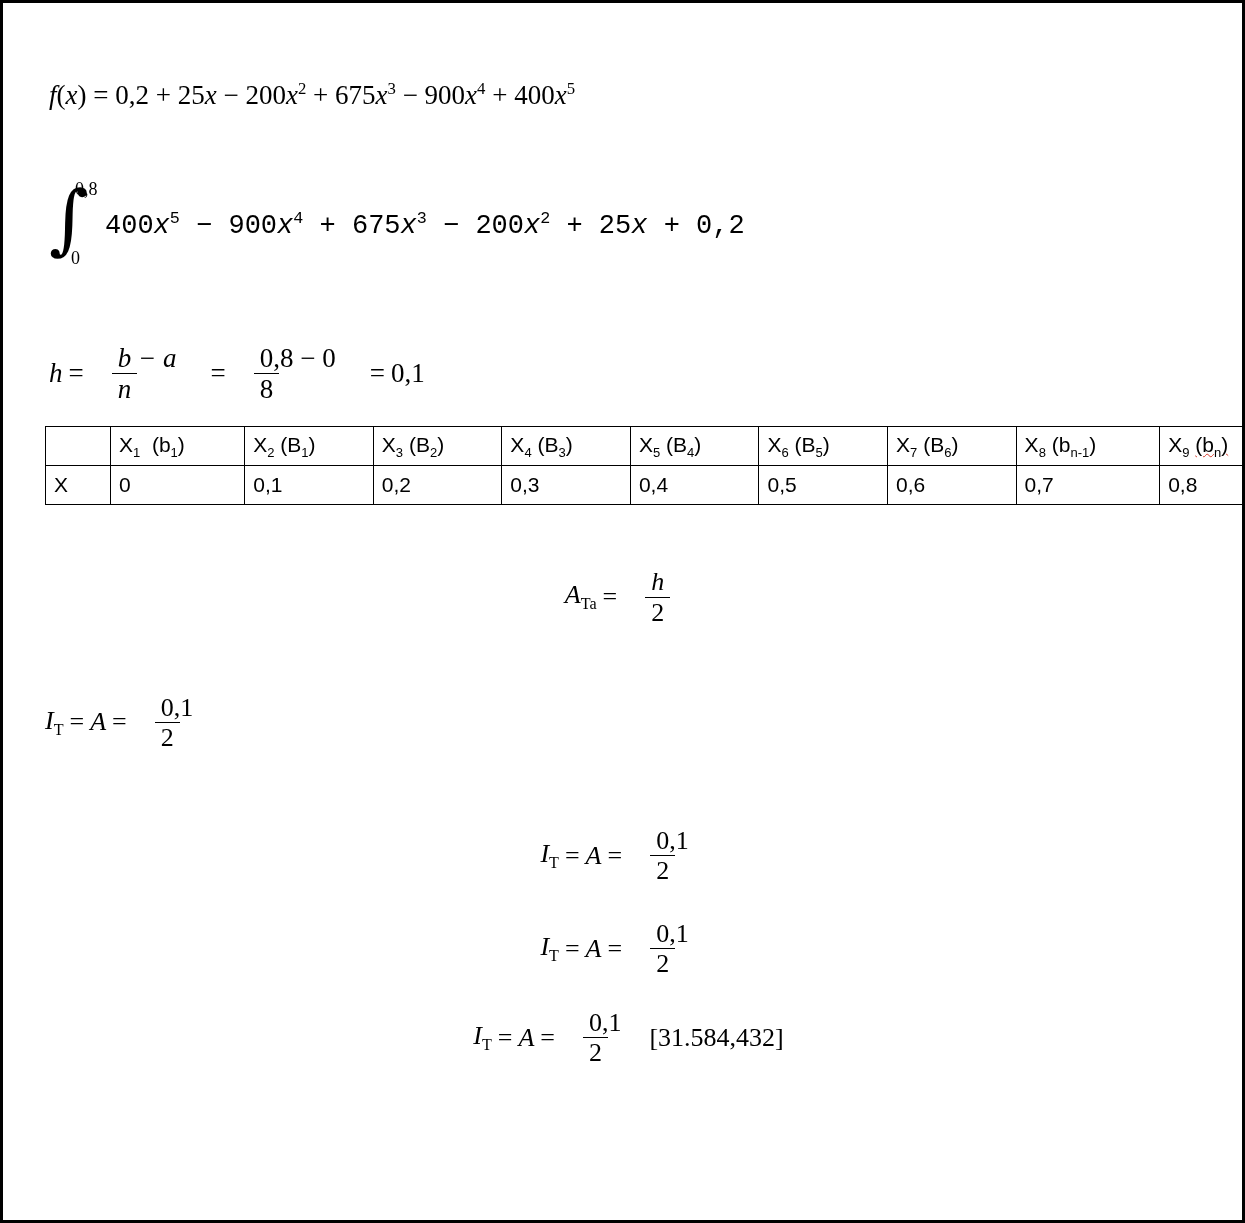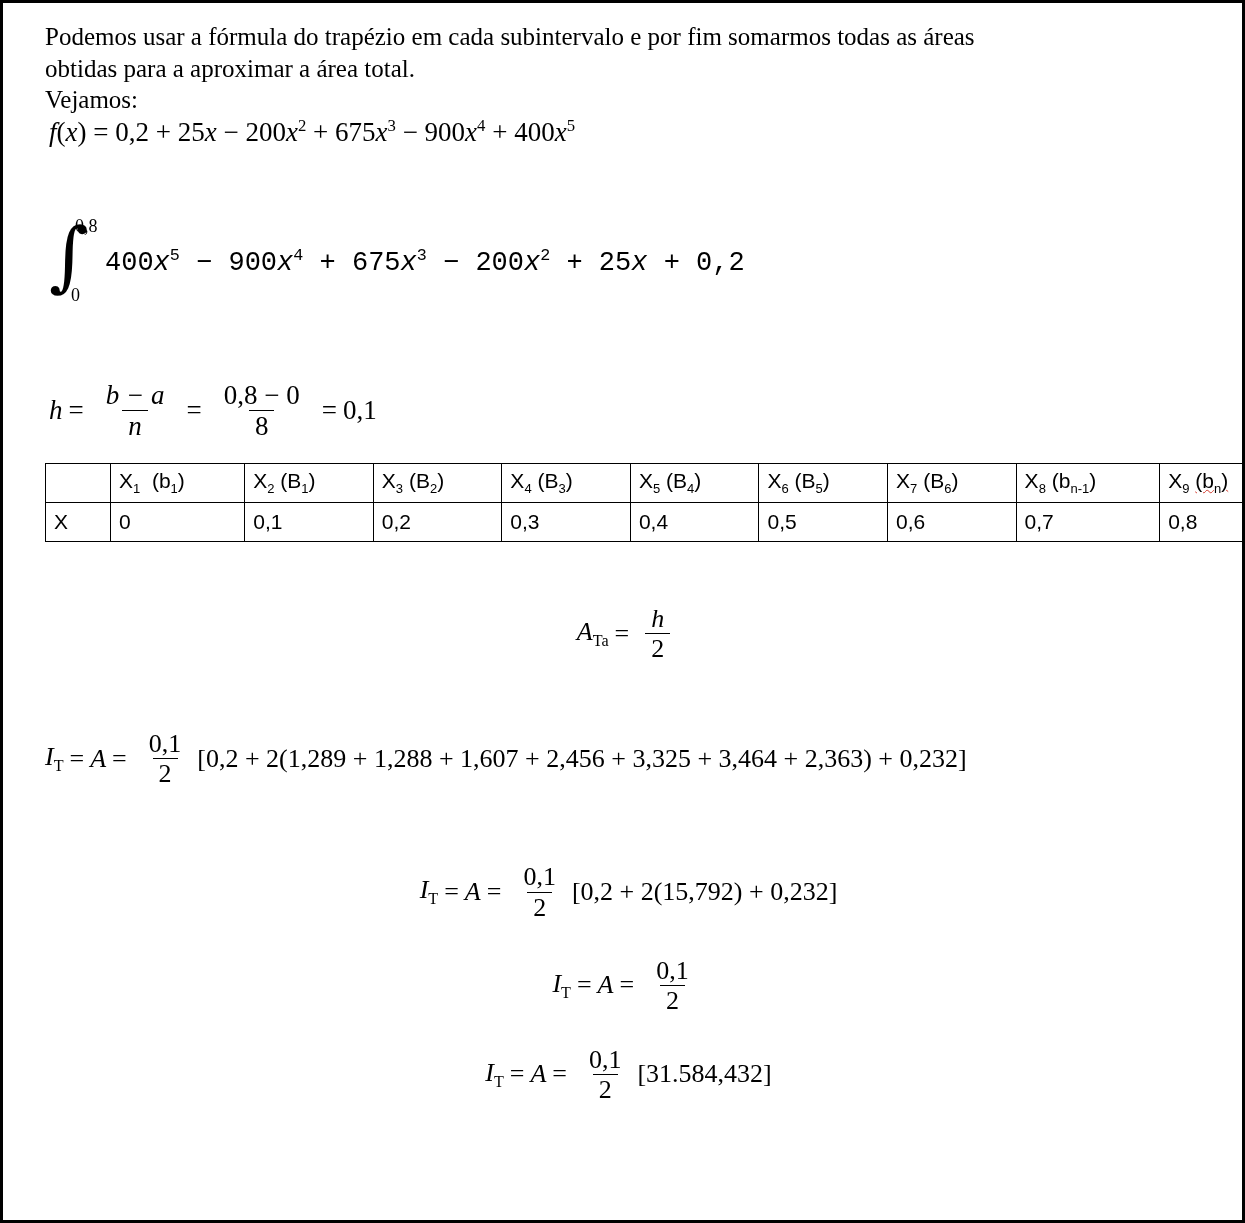--- a/index.html
+++ b/index.html
@@ -33,20 +33,21 @@
   .mathline {
     font-family: "Liberation Serif", serif;
     font-size: 26px;
   }
   .it { font-style: italic; }
   sup.ex { font-size: 0.62em; vertical-align: super; font-style: normal; }
   sub.sb { font-size: 0.62em; vertical-align: sub; font-style: normal; }
 
   
   .fx-line {
+    margin-top: 58px;
     margin-left: 4px;
     font-size: 27px;
   }
 
   
   .int-line {
     margin-top: 72px;
     margin-left: 4px;
     display: flex;
     align-items: center;
@@ -84,23 +85,23 @@
   .h-line {
     margin-top: 76px;
     margin-left: 4px;
     display: flex;
     align-items: center;
     font-size: 27px;
   }
   .frac {
     display: inline-flex;
     flex-direction: column;
-    align-items: center;
+    align-items: flex-start;
     vertical-align: middle;
-    margin: 0 10px;
+    margin: 0 22px;
     line-height: 1.12;
   }
   .frac .num { padding: 0 6px; }
   .frac .den { padding: 0 6px; border-top: 1.6px solid #000; }
   .eq { margin: 0 6px; }
 
   
   table.vals {
     margin-top: 22px;
     border-collapse: collapse;
@@ -133,25 +134,20 @@
   .sp-3 { margin-top: 74px; }
   .sp-5 { margin-top: 34px; }
   .sp-6 { margin-top: 30px; }
 </style>
 </head>
 <body>
 
 <div id="page">
   <div class="content">
 
-    <p class="para">
-      <span class="para-line">Podemos usar a fórmula do trapézio em cada subintervalo e por fim somarmos todas as áreas</span>
-      <span class="para-line">obtidas para a aproximar a área total.</span>
-      <span class="para-line">Vejamos:</span>
-    </p>
 
     <div class="mathline fx-line">
       <span class="it">f</span>(<span class="it">x</span>) = 0,2 + 25<span class="it">x</span> − 200<span class="it">x</span><sup class="ex">2</sup> + 675<span class="it">x</span><sup class="ex">3</sup> − 900<span class="it">x</span><sup class="ex">4</sup> + 400<span class="it">x</span><sup class="ex">5</sup>
     </div>
 
     <div class="mathline int-line">
       <span class="integral">
         <span class="int-glyph">∫</span>
         <span class="int-upper">0,8</span>
         <span class="int-lower">0</span>
@@ -217,33 +213,31 @@
 
     <div class="mathline eqn-row left sp-2">
       <span class="it">I<sub class="sb it">T</sub></span>
       <span class="eq">=</span>
       <span class="it">A</span>
       <span class="eq">=</span>
       <span class="frac">
         <span class="num">0,1</span>
         <span class="den">2</span>
       </span>
-      <span>[0,2 + 2(1,289 + 1,288 + 1,607 + 2,456 + 3,325 + 3,464 + 2,363) + 0,232]</span>
     </div>
 
     <div class="mathline eqn-row sp-3">
       <span class="it">I<sub class="sb it">T</sub></span>
       <span class="eq">=</span>
       <span class="it">A</span>
       <span class="eq">=</span>
       <span class="frac">
         <span class="num">0,1</span>
         <span class="den">2</span>
       </span>
-      <span>[0,2 + 2(15,792) + 0,232]</span>
     </div>
 
     <div class="mathline eqn-row sp-5">
       <span class="it">I<sub class="sb it">T</sub></span>
       <span class="eq">=</span>
       <span class="it">A</span>
       <span class="eq">=</span>
       <span class="frac">
         <span class="num">0,1</span>
         <span class="den">2</span>

